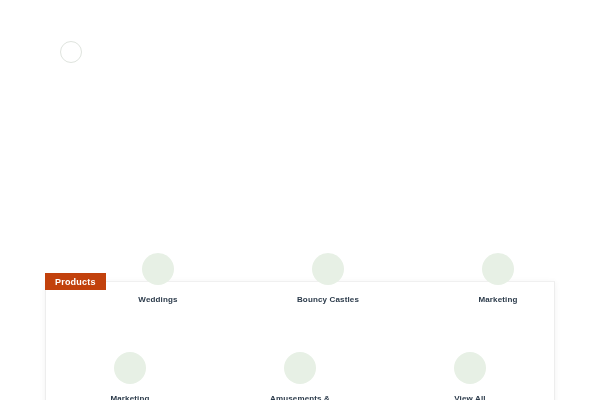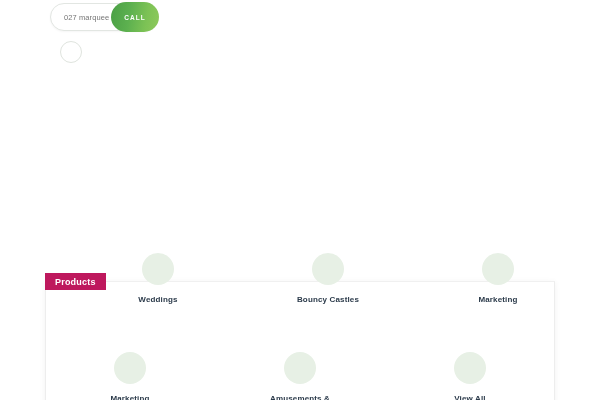--- a/index.html
+++ b/index.html
@@ -98,21 +98,21 @@
     box-sizing: border-box;
     box-shadow: 0 1px 6px rgba(0,0,0,0.055);
   }
 
   .products-tab {
     position: absolute;
     left: 45px;
     top: 273px;
     height: 17px;
     padding: 0 10px;
-    background: #be185d;
+    background: #c2410c;
     color: #ffffff;
     font-size: 9px;
     font-weight: bold;
     letter-spacing: 0.2px;
     display: flex;
     align-items: center;
     box-sizing: border-box;
     z-index: 5;
   }
 
@@ -166,24 +166,20 @@
     line-height: 10.5px;
     letter-spacing: 0.15px;
     white-space: pre-line;
   }
 </style>
 </head>
 <body>
 
 <div id="page">
 
-  <div class="call-widget">
-    <input class="call-input" placeholder="027 marquee" style="">
-    <button class="call-button">CALL</button>
-  </div>
 
   <div class="round-badge"></div>
 
   <div class="products-panel"></div>
 
   <div class="products-tab">Products</div>
 
   <div class="product-grid">
 
     <div class="product-cell">

